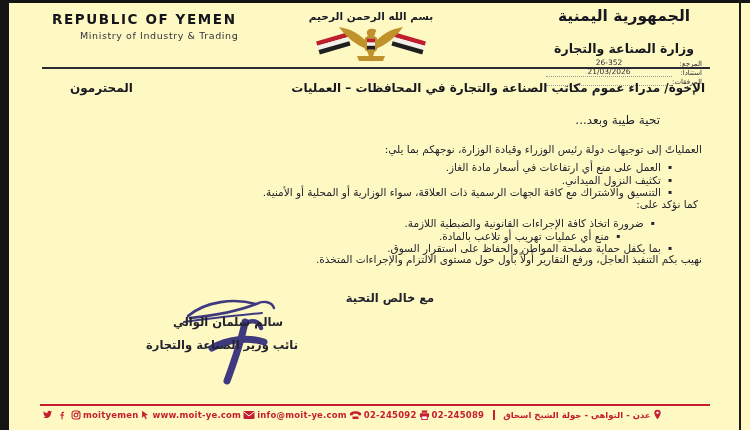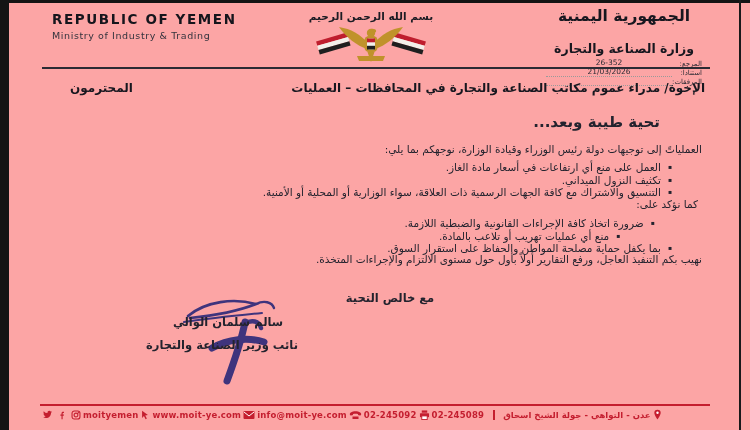--- a/index.html
+++ b/index.html
@@ -1,45 +1,45 @@
 <!DOCTYPE html>
 <html lang="ar"><head>
 <meta charset="utf-8">
 <style>
   * { margin:0; padding:0; box-sizing:border-box; }
   html,body { width:750px; height:430px; background:#e8e8e8; font-family:"DejaVu Sans","Liberation Sans",sans-serif; }
-  .page { position:relative; width:750px; height:430px; background:#fca5a5; overflow:hidden; color:#23232e; }
+  .page { position:relative; width:750px; height:430px; background:#fef9c3; overflow:hidden; color:#23232e; }
 
   
   .edge-left  { position:absolute; left:0; top:0; width:9px; height:430px; background:#141414; }
   .edge-top   { position:absolute; left:0; top:0; width:750px; height:3px; background:#141414; }
   .edge-right { position:absolute; left:739px; top:0; width:2px; height:430px; background:#1a1a1a; }
 
   
   .en-block { position:absolute; left:52px; top:11px; }
   .en-title { font-size:13.5px; font-weight:bold; letter-spacing:1.6px; color:#15151c; }
-  .en-subtitle { font-size:9.5px; letter-spacing:.6px; color:#33333d; margin-top:3px; }
+  .en-subtitle { font-size:9.5px; letter-spacing:.6px; color:#33333d; margin-top:3px;margin-left:28px; }
 
   .center-block { position:absolute; left:288px; top:10px; width:166px; text-align:center; }
   .bismillah { font-size:10.5px; font-weight:bold; color:#1c1c24; }
   .emblem { margin-top:1px; }
 
   .ar-block { position:absolute; right:42px; top:7px; width:168px; text-align:center; direction:rtl; }
   .ar-title { font-size:15.5px; font-weight:bold; color:#17171f; }
   .ar-subtitle { font-size:12.5px; font-weight:bold; color:#17171f; margin-top:16px; }
   .fields { margin-top:3px; padding:0 6px; }
   .field-row { display:flex; direction:rtl; align-items:flex-end; height:9px; font-size:7px; color:#2a2a33; }
   .field-label { width:30px; text-align:right; }
   .field-value { flex:1; border-bottom:1px dotted #9a9a9a; text-align:center; font-size:7.5px; line-height:8px; }
 
   .header-rule { position:absolute; top:67px; left:42px; width:668px; height:2px; background:#2b2b34; }
 
   
   .subject-row { position:absolute; top:81px; left:70px; right:45px; direction:rtl; display:flex; justify-content:space-between; font-size:12px; font-weight:bold; color:#17171f; }
-  .greeting { position:absolute; top:113px; right:90px; direction:rtl; font-size:15px; font-weight:bold; }
+  .greeting { position:absolute; top:113px; right:90px; direction:rtl; font-size:12px; font-weight:normal; }
   .intro { position:absolute; top:143px; right:48px; direction:rtl; font-size:10.5px; }
   .blist { position:absolute; right:78px; direction:rtl; font-size:10.5px; }
   .blist.first { top:161px; }
   .blist.second { top:217px;text-align:center; }
   .bullet { line-height:12.7px; }
   .bullet::before { content:"▪"; font-size:6px; vertical-align:2px; margin-left:7px; color:#23232e; }
   .emphasis { position:absolute; top:198px; right:52px; direction:rtl; font-size:10.5px;margin-left:10px; }
   .closing { position:absolute; top:253px; right:48px; direction:rtl; font-size:10.5px; }
 
   .salutation { position:absolute; top:291px; left:312px; width:156px; text-align:center; direction:rtl; font-size:11.5px; font-weight:bold; }

